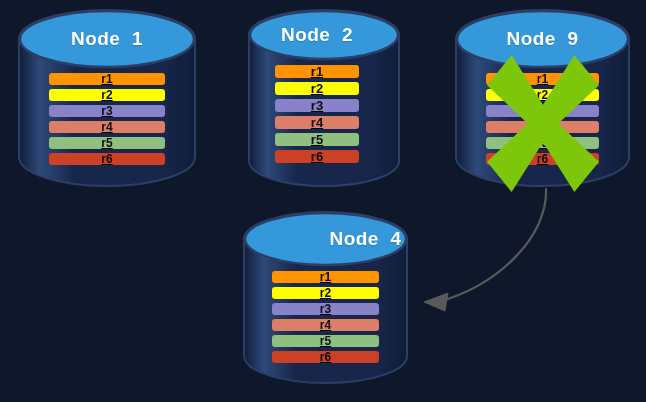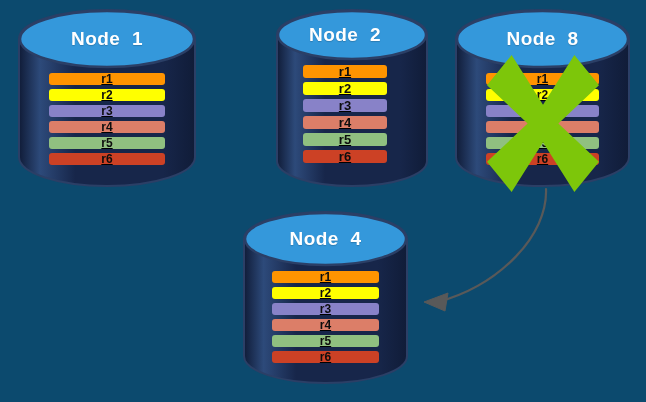--- a/index.html
+++ b/index.html
@@ -4,21 +4,21 @@
 <style>
   html, body {
     margin: 0;
     padding: 0;
     background: #ffffff;
   }
   #canvas {
     position: relative;
     width: 646px;
     height: 402px;
-    background: #0c4a6e;
+    background: #0f172a;
     overflow: hidden;
     font-family: "Liberation Sans", sans-serif;
   }
   .node {
     position: absolute;
   }
   .node-svg {
     position: absolute;
     left: 0;
     top: 0;
@@ -88,21 +88,21 @@
       <div class="node-title" style="top: 20px;">Node  1</div>
       <div class="rows" style="top: 65px; padding-left: 31px; padding-right: 31px; box-sizing: border-box;">
         <div class="row" style="background: rgb(255, 148, 0); height: 12px; line-height: 12px; font-size: 12px; margin-bottom: 4px;">r1</div>
         <div class="row" style="background: rgb(255, 255, 0); height: 12px; line-height: 12px; font-size: 12px; margin-bottom: 4px;">r2</div>
         <div class="row" style="background: rgb(136, 130, 200); height: 12px; line-height: 12px; font-size: 12px; margin-bottom: 4px;">r3</div>
         <div class="row" style="background: rgb(220, 126, 104); height: 12px; line-height: 12px; font-size: 12px; margin-bottom: 4px;">r4</div>
         <div class="row" style="background: rgb(144, 192, 128); height: 12px; line-height: 12px; font-size: 12px; margin-bottom: 4px;">r5</div>
         <div class="row" style="background: rgb(204, 65, 37); height: 12px; line-height: 12px; font-size: 12px; margin-bottom: 0px;">r6</div>
       </div>
     </div>
-    <div class="node" style="left: 248px; top: 8px; width: 138px; height: 180px; margin-left: 28px;">
+    <div class="node" style="left: 248px; top: 8px; width: 138px; height: 180px;">
       <svg width="152" height="180" viewBox="0 0 152 180" class="node-svg">
         <defs>
           <linearGradient id="bodygrad-1" x1="0" y1="0" x2="1" y2="0">
             <stop offset="0%" stop-color="#101c38"></stop>
             <stop offset="12%" stop-color="#2d4a7a"></stop>
             <stop offset="32%" stop-color="#17264a"></stop>
             <stop offset="82%" stop-color="#17264a"></stop>
             <stop offset="100%" stop-color="#101c38"></stop>
           </linearGradient>
         </defs>
@@ -126,21 +126,21 @@
             <stop offset="0%" stop-color="#101c38"></stop>
             <stop offset="12%" stop-color="#2d4a7a"></stop>
             <stop offset="32%" stop-color="#17264a"></stop>
             <stop offset="82%" stop-color="#17264a"></stop>
             <stop offset="100%" stop-color="#101c38"></stop>
           </linearGradient>
         </defs>
         <path d="M 1 31 L 1 149 A 86.5 29 0 0 0 174 149 L 174 31 A 86.5 29 0 0 0 1 31 Z" fill="url(#bodygrad-2)" stroke="#2b3f66" stroke-width="2"></path>
         <ellipse cx="87.5" cy="31" rx="85.5" ry="28" fill="#3498db" stroke="#2b3f66" stroke-width="2.5"></ellipse>
       </svg>
-      <div class="node-title" style="top: 20px;">Node  8</div>
+      <div class="node-title" style="top: 20px;">Node  9</div>
       <div class="rows" style="top: 65px; padding-left: 31px; padding-right: 31px; box-sizing: border-box;">
         <div class="row" style="background: rgb(255, 148, 0); height: 12px; line-height: 12px; font-size: 12px; margin-bottom: 4px;">r1</div>
         <div class="row" style="background: rgb(255, 255, 0); height: 12px; line-height: 12px; font-size: 12px; margin-bottom: 4px;">r2</div>
         <div class="row" style="background: rgb(136, 130, 200); height: 12px; line-height: 12px; font-size: 12px; margin-bottom: 4px;">r3</div>
         <div class="row" style="background: rgb(220, 126, 104); height: 12px; line-height: 12px; font-size: 12px; margin-bottom: 4px;">r4</div>
         <div class="row" style="background: rgb(144, 192, 128); height: 12px; line-height: 12px; font-size: 12px; margin-bottom: 4px;">r5</div>
         <div class="row" style="background: rgb(204, 65, 37); height: 12px; line-height: 12px; font-size: 12px; margin-bottom: 0px;">r6</div>
       </div>
       <svg width="112" height="137" viewBox="0 0 100 100" preserveAspectRatio="none" class="overlay-x" style="left: 32px; top: 47px;">
         <path d="M 0 22 L 22 0 L 50 36.25 L 78 0 L 100 22 L 63.75 50 L 100 78 L 78 100 L 50 63.75 L 22 100 L 0 78 L 36.25 50 Z" fill="#7dc60a"></path>
@@ -153,21 +153,21 @@
             <stop offset="0%" stop-color="#101c38"></stop>
             <stop offset="12%" stop-color="#2d4a7a"></stop>
             <stop offset="32%" stop-color="#17264a"></stop>
             <stop offset="82%" stop-color="#17264a"></stop>
             <stop offset="100%" stop-color="#101c38"></stop>
           </linearGradient>
         </defs>
         <path d="M 1 29 L 1 146 A 81.5 27 0 0 0 164 146 L 164 29 A 81.5 27 0 0 0 1 29 Z" fill="url(#bodygrad-3)" stroke="#2b3f66" stroke-width="2"></path>
         <ellipse cx="82.5" cy="29" rx="80.5" ry="26" fill="#3498db" stroke="#2b3f66" stroke-width="2.5"></ellipse>
       </svg>
-      <div class="node-title" style="top: 18px;">Node  4</div>
+      <div class="node-title" style="top: 18px; padding-left: 40px;">Node  4</div>
       <div class="rows" style="top: 61px; padding-left: 29px; padding-right: 29px; box-sizing: border-box;">
         <div class="row" style="background: rgb(255, 148, 0); height: 12px; line-height: 12px; font-size: 12px; margin-bottom: 4px;">r1</div>
         <div class="row" style="background: rgb(255, 255, 0); height: 12px; line-height: 12px; font-size: 12px; margin-bottom: 4px;">r2</div>
         <div class="row" style="background: rgb(136, 130, 200); height: 12px; line-height: 12px; font-size: 12px; margin-bottom: 4px;">r3</div>
         <div class="row" style="background: rgb(220, 126, 104); height: 12px; line-height: 12px; font-size: 12px; margin-bottom: 4px;">r4</div>
         <div class="row" style="background: rgb(144, 192, 128); height: 12px; line-height: 12px; font-size: 12px; margin-bottom: 4px;">r5</div>
         <div class="row" style="background: rgb(204, 65, 37); height: 12px; line-height: 12px; font-size: 12px; margin-bottom: 0px;">r6</div>
       </div>
     </div>
     <svg width="646" height="402" viewBox="0 0 646 402" class="arrow-layer">

